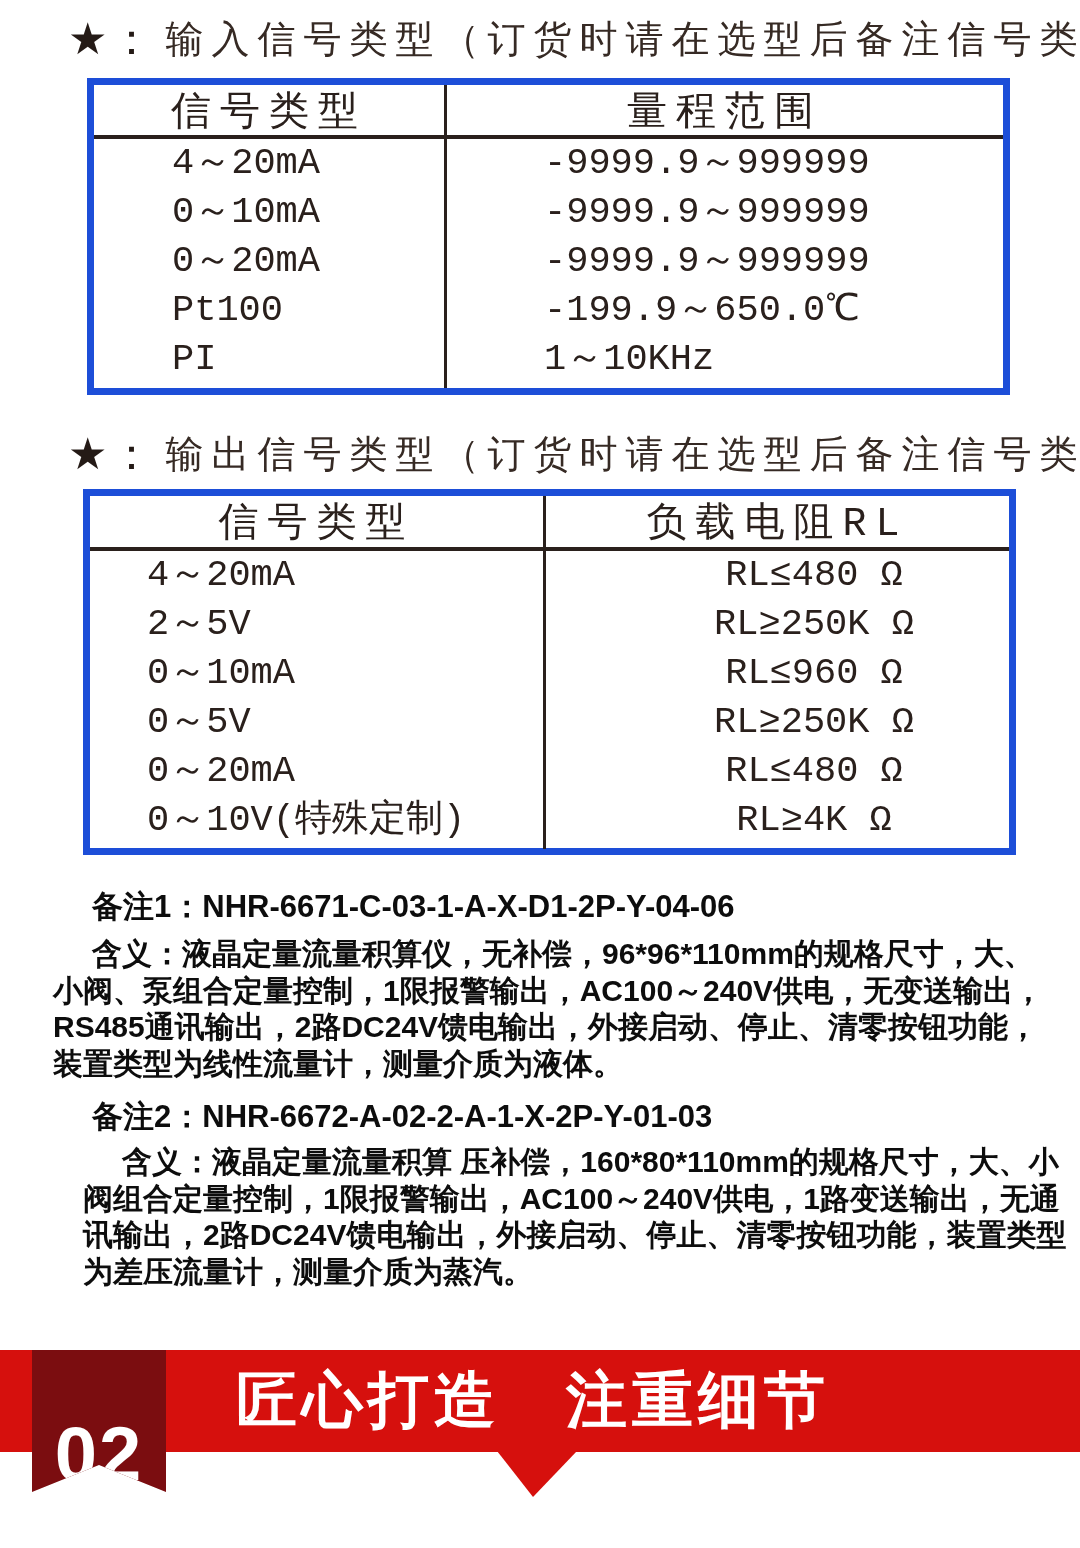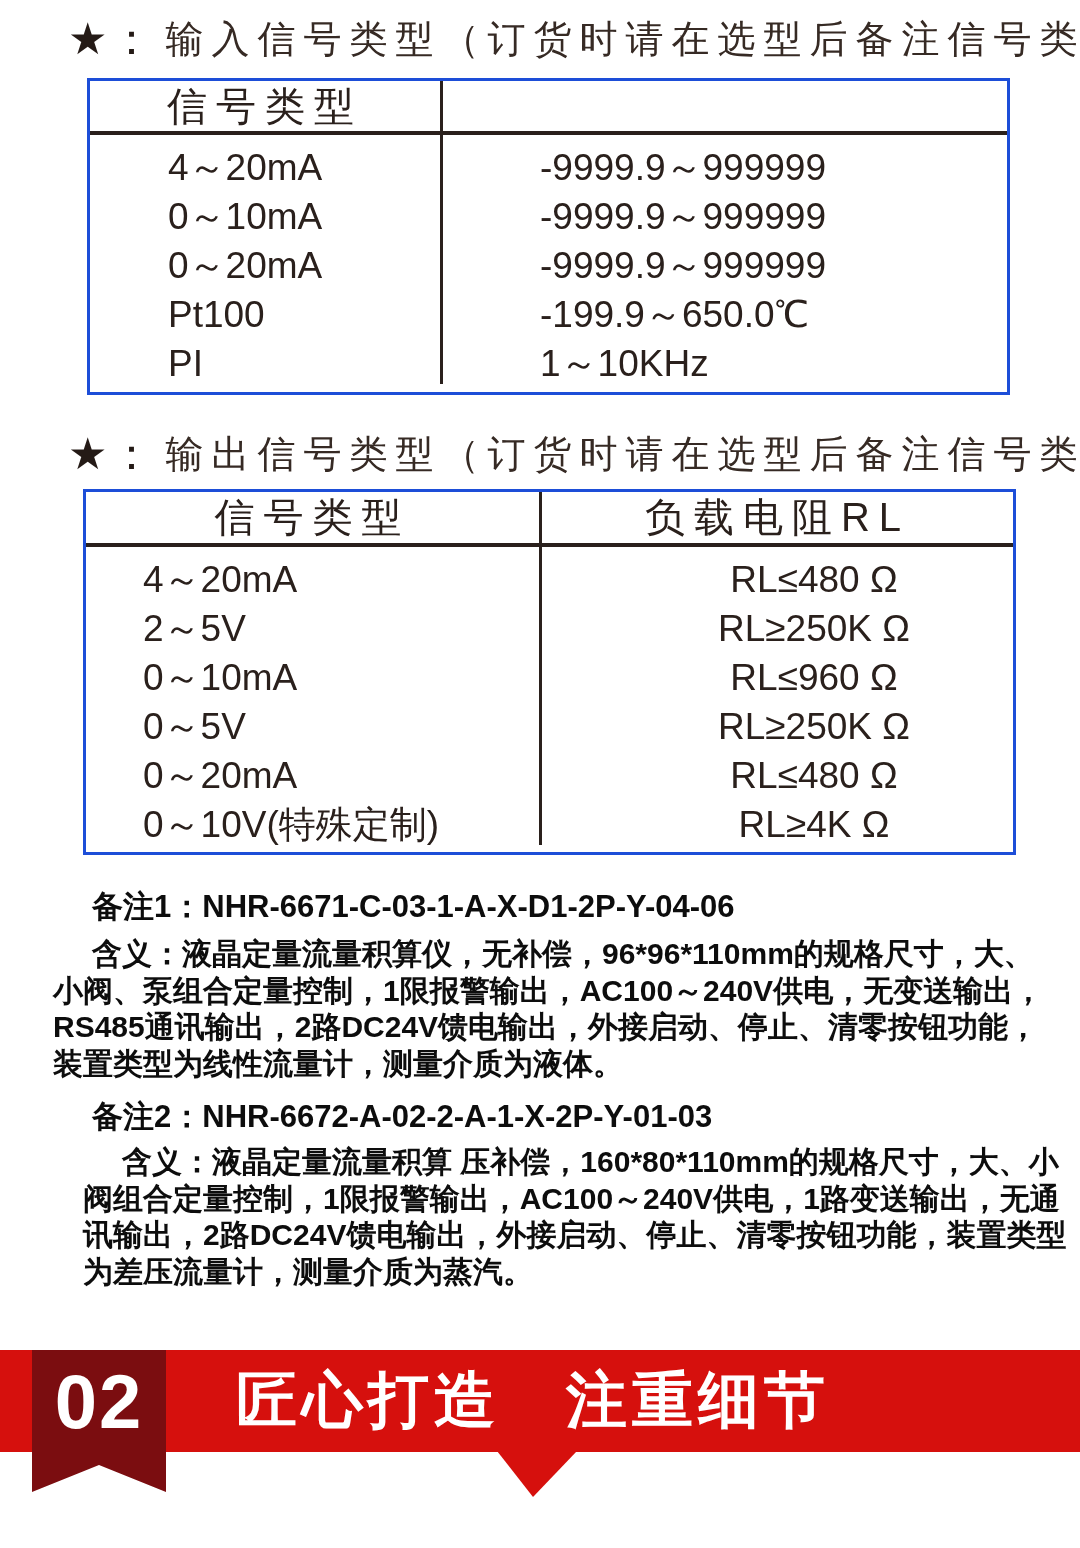--- a/index.html
+++ b/index.html
@@ -30,44 +30,44 @@
     letter-spacing: 2px;
     margin-right: 10px;
     color: #241a16;
   }
   #title-input  { top: 10px; }
   #title-output { top: 425px; }
 
   
   .sig-table {
     position: absolute;
-    border: 3px solid #1d4ed8;
+    border: 7px solid #1d4ed8;
     background: #ffffff;
     color: #2a201c;
-    font-family: Liberation Sans, sans-serif;
+    font-family: Liberation Mono, monospace;
   }
   #table-input  { left: 87px; top: 78px;  width: 923px; height: 317px; }
   #table-output { left: 83px; top: 489px; width: 933px; height: 366px; }
 
   .thead { display: flex; border-bottom: 4px solid #2a201c; }
   #table-input  .thead { height: 54px; }
   #table-output .thead { height: 55px; }
   .th {
     display: flex; align-items: center; justify-content: center;
     font-size: 40px; letter-spacing: 9px; white-space: nowrap;
   }
   #table-input  .th-1 { width: 353px; border-right: 3px solid #2a201c; }
   #table-input  .th-2 { flex: 1; }
   #table-output .th-1 { width: 456px; border-right: 3px solid #2a201c; }
   #table-output .th-2 { flex: 1; }
 
   .tbody { display: flex; }
   #table-input  .tbody { height: 249px; }
   #table-output .tbody { height: 298px; }
-  .tcol { padding-top: 8px; }
+  .tcol { padding-top: 0; }
   #table-input  .tcol-1 { width: 353px; border-right: 3px solid #2a201c; padding-left: 78px; }
   #table-input  .tcol-2 { flex: 1; padding-left: 97px; }
   #table-output .tcol-1 { width: 456px; border-right: 3px solid #2a201c; padding-left: 57px; }
   #table-output .tcol-2 { flex: 1; padding-left: 73px; text-align: center; }
   .tcell {
     font-size: 37px;
     white-space: nowrap;
     color: #2a201c;
   }
   #table-input  .tcell { height: 49px; line-height: 49px; }
@@ -113,21 +113,21 @@
     clip-path: polygon(0 0, 100% 0, 45% 100%);
   }
   .ribbon {
     position: absolute;
     left: 32px; top: 1350px;
     width: 134px; height: 142px;
     background: #7b0d10;
     clip-path: polygon(0 0, 100% 0, 100% 100%, 50% 81%, 0 100%);
     display: flex;
     justify-content: center;
-    align-items: flex-start;
+    align-items: flex-end;
   }
   .ribbon-number {
     color: #ffffff;
     font-size: 76px;
     font-weight: bold;
     line-height: 1;
     margin-top: 14px;
     letter-spacing: 2px;
   }
   .band-title {
@@ -147,20 +147,21 @@
 <div id="page">
 
   <div class="section-title" id="title-input">
     <span class="star">★：</span>
     <span>输入信号类型（订货时请在选型后备注信号类型）</span>
   </div>
 
   <div class="sig-table" id="table-input">
     <div class="thead">
       <div class="th th-1">信号类型</div>
+      <div class="th th-2">量程范围</div>
     </div>
     <div class="tbody">
       <div class="tcol tcol-1">
         <div class="tcell">4～20mA</div>
         <div class="tcell">0～10mA</div>
         <div class="tcell">0～20mA</div>
         <div class="tcell">Pt100</div>
         <div class="tcell">PI</div>
       </div>
       <div class="tcol tcol-2">

